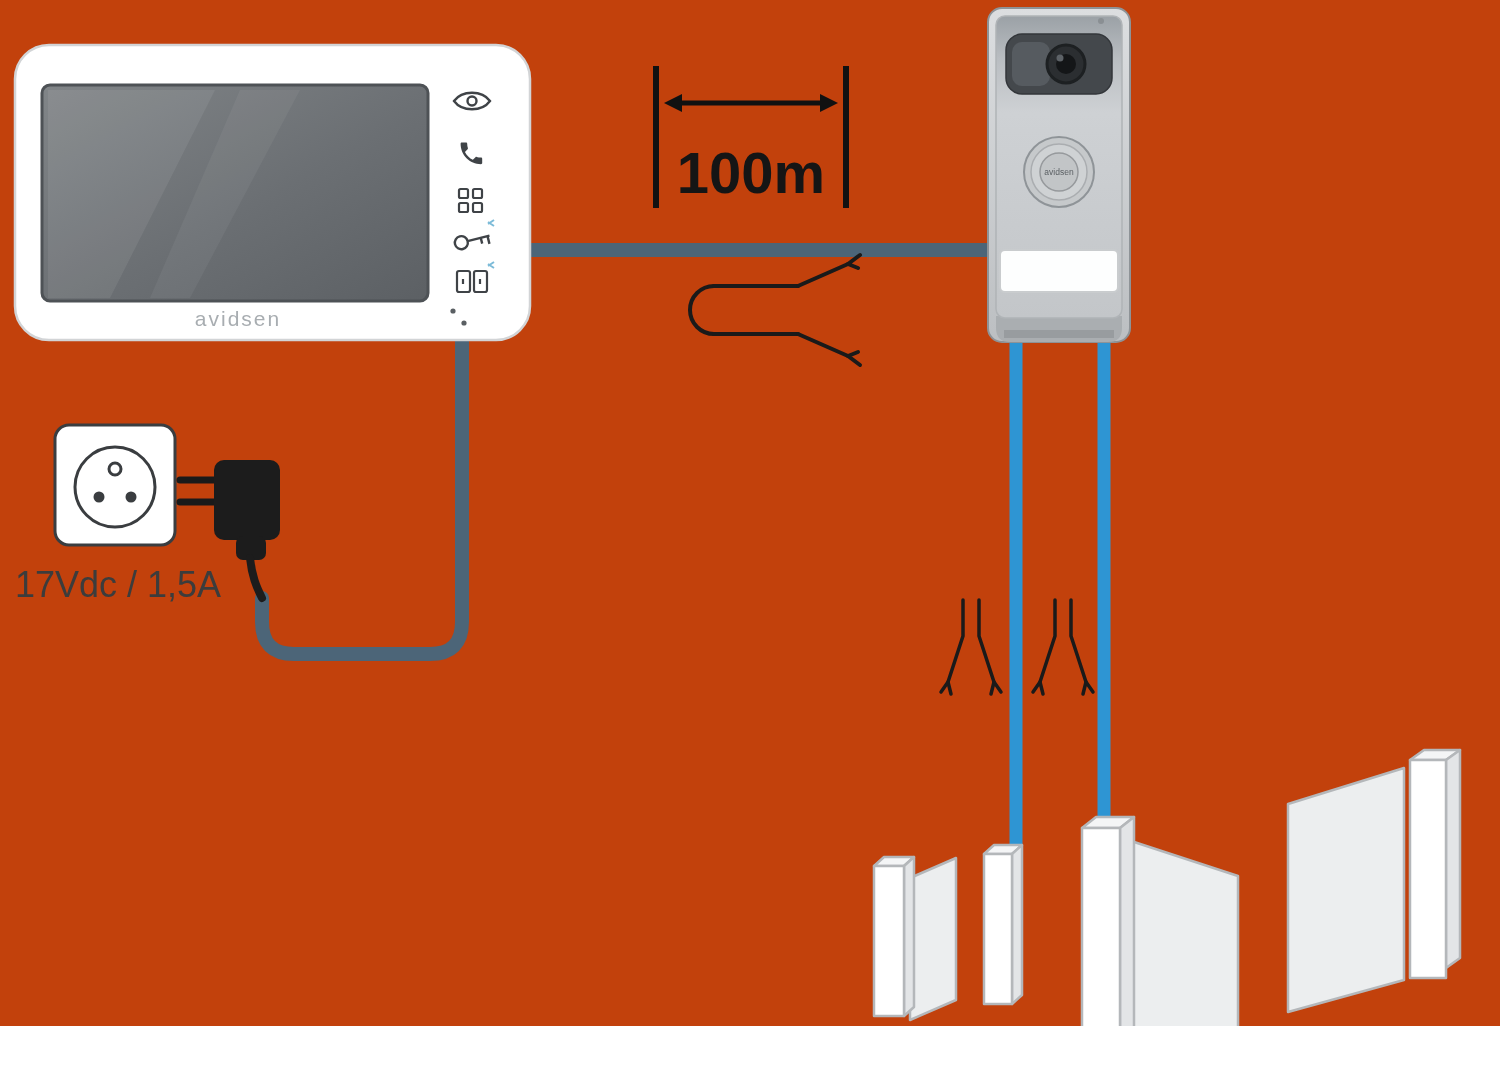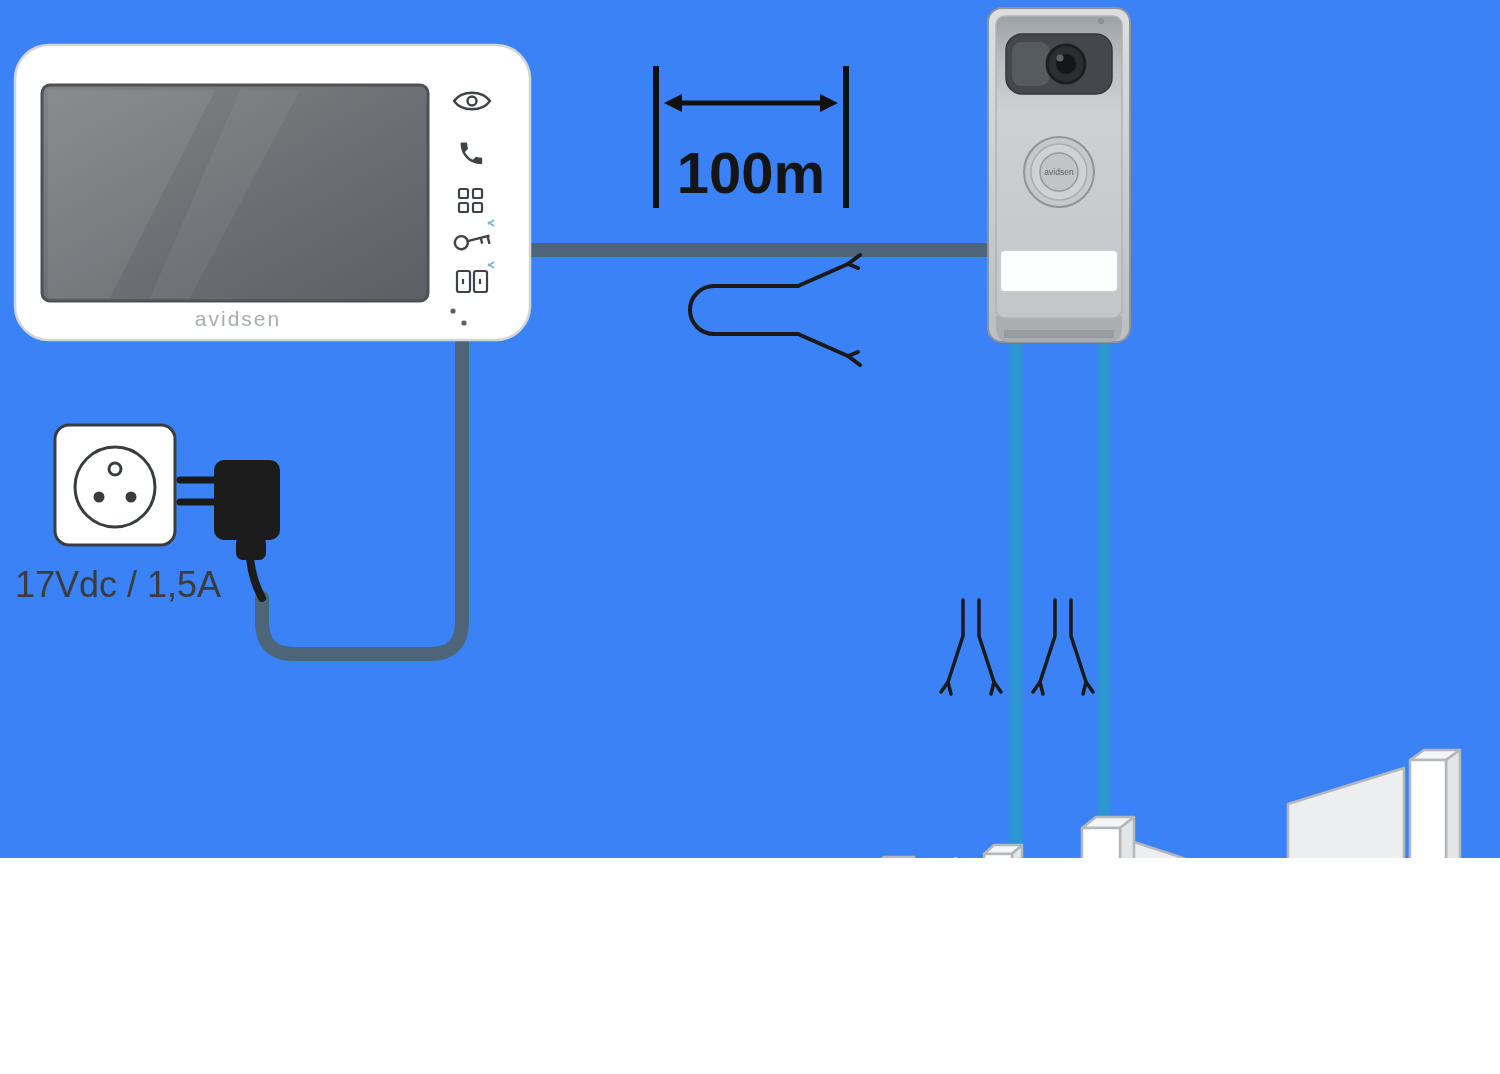--- a/index.html
+++ b/index.html
@@ -1,16 +1,16 @@
 <!DOCTYPE html>
 <html><head>
 <meta charset="utf-8">
 <style>
   html,body{margin:0;padding:0;background:#ffffff;}
-  .stage{position:relative;width:1500px;height:858px;background:#3b82f6;overflow:hidden;}
+  .stage{position:relative;width:1500px;height:1026px;background:#c2410c;overflow:hidden;}
   svg{display:block;}
   svg text{font-family:"Liberation Sans","DejaVu Sans",sans-serif;}
   .distance-text{font-weight:bold;}
 </style>
 </head>
 <body>
 
 <div class="stage">
 <svg width="1500" height="1074" viewBox="0 0 1500 1074">
   <defs>

